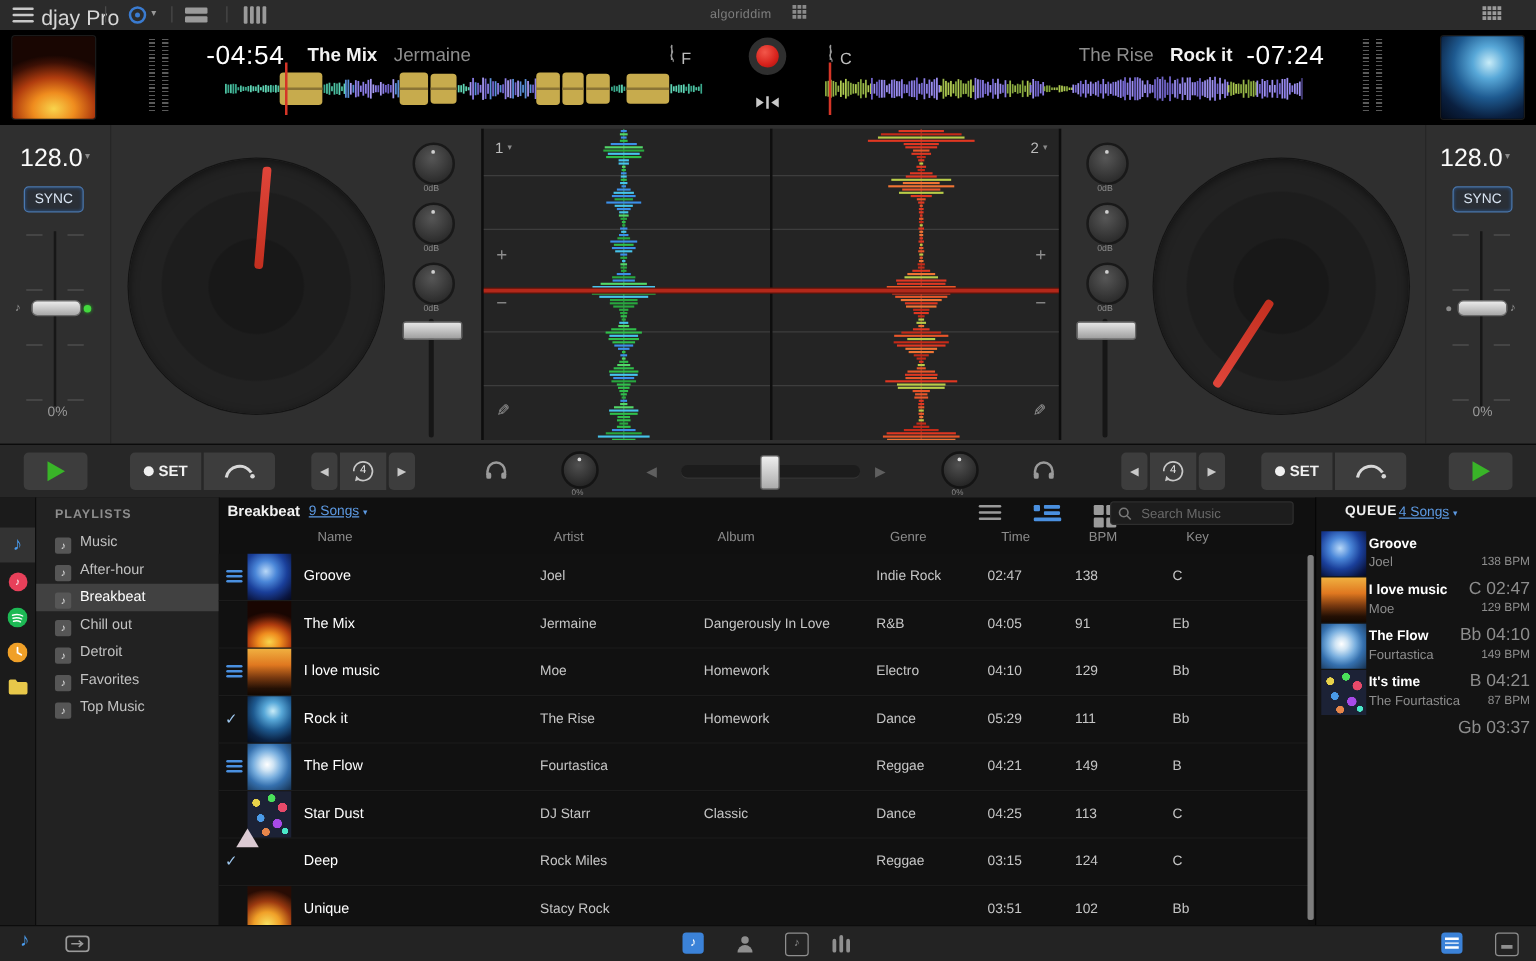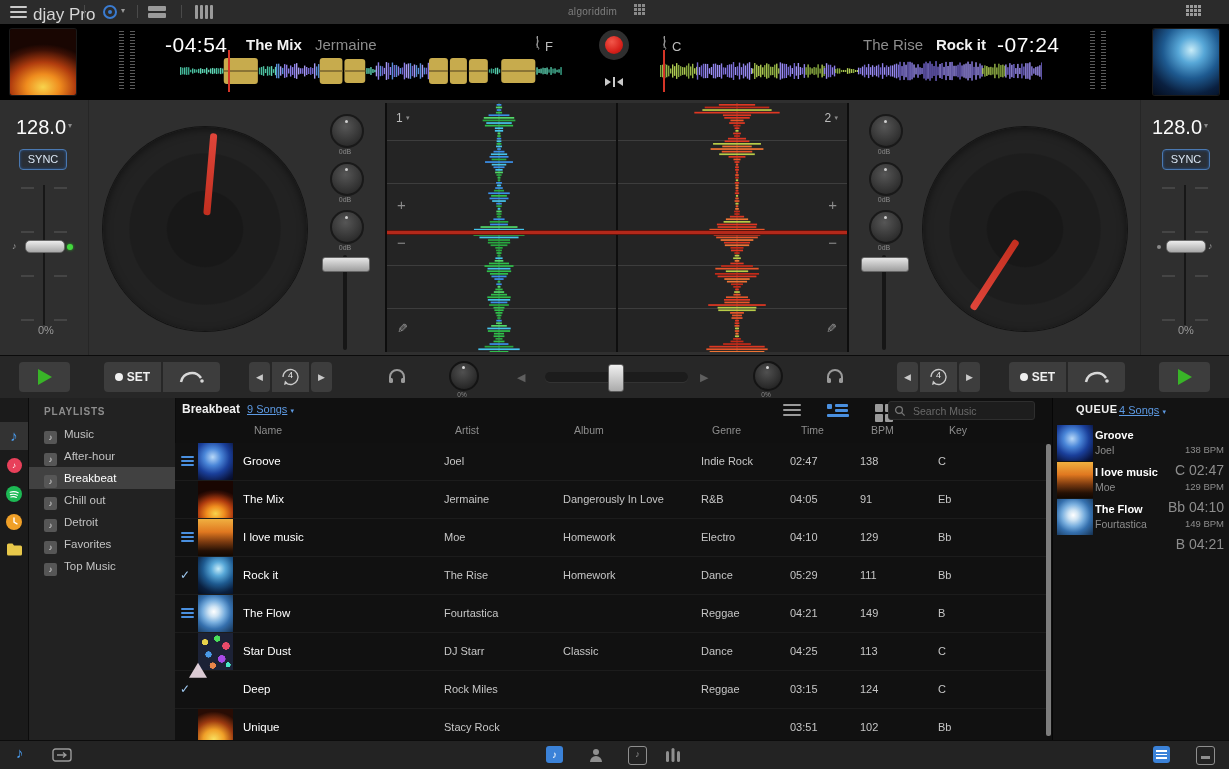--- a/index.html
+++ b/index.html
@@ -137,21 +137,21 @@
   #vi-grid{display:grid;grid-template-columns:8px 8px;gap:2px;}
   #vi-grid i{width:8px;height:8px;background:#9a9a9a;border-radius:1px;}
   #searchbox{position:absolute;left:713px;top:3px;width:145px;height:17px;background:#1d1d1d;border:1px solid #2e2e2e;border-radius:3px;}
   #searchbox input{position:absolute;left:22px;top:1px;width:118px;height:13px;background:transparent;border:none;outline:none;
     color:#cfcfcf;font-size:10.5px;font-family:"Liberation Sans",sans-serif;}
   #searchbox input::placeholder{color:#6a6a6a;}
   #searchbox svg{position:absolute;left:5px;top:3px;}
   #thead{position:absolute;left:175px;top:26px;width:872px;height:18px;margin-left:11px;}
   #thead .c{color:#8d8d8d;font-size:10.5px;}
   .c{position:absolute;top:0;white-space:nowrap;}
-  .col0{left:68px;}.col1{left:269px;}.col2{left:388px;}.col3{left:526px;}.col4{left:615px;}.col5{left:685px;}.col6{left:763px;}
+  .col0{left:68px;}.col1{left:257px;}.col2{left:388px;}.col3{left:526px;}.col4{left:615px;}.col5{left:685px;}.col6{left:763px;}
   #tbody{position:absolute;left:175px;top:45px;width:872px;}
   .trow{position:relative;height:37px;border-bottom:1px solid #1c1c1c;background:#111;cursor:pointer;}
   .trow .c{top:12px;font-size:11px;color:#c6c6c6;}
   .trow .c.strong{color:#fff;font-size:11.5px;}
   .rart{position:absolute;left:23px;top:0;width:35px;height:37px;}
   .qmark{position:absolute;left:6px;top:13px;width:13px;}
   .qmark i{display:block;height:2px;background:#4a90e0;margin-bottom:2px;border-radius:1px;}
   .ckmark{position:absolute;left:5px;top:11px;font-size:12px;color:#9ec7ee;}
   #scrollbar{position:absolute;left:1046px;top:46px;width:5px;height:292px;background:#7d7d7d;border-radius:2px;cursor:pointer;}
   
@@ -1157,20 +1157,27 @@
             <span class="qkt">Bb 04:10</span>
             <span class="qbpm">129 BPM</span>
           </div>
           <div class="qitem">
             <span class="qart art-bluesplash"></span>
             <span class="qname">The Flow</span>
             <span class="qartist">Fourtastica</span>
             <span class="qkt">B 04:21</span>
             <span class="qbpm">149 BPM</span>
           </div>
+          <div class="qitem">
+            <span class="qart art-mosaic"></span>
+            <span class="qname">It's time</span>
+            <span class="qartist">The Fourtastica</span>
+            <span class="qkt">Gb 03:37</span>
+            <span class="qbpm">87 BPM</span>
+          </div>
         </div>
     </div>
   </div>
 
   <div id="bottombar">
     <span class="bbicon" style="left:16px;color:#4a9df0;font-size:15px;top:3px">♪</span>
     <div class="bbicon" style="left:52px;top:7px">
       <svg width="20" height="14" viewBox="0 0 20 14">
           <rect x="1" y="1" width="18" height="12" rx="2.5" stroke="#9a9a9a" stroke-width="1.4" fill="none"></rect>
           <path d="M5 7 h8 M11 4.5 L14 7 L11 9.5" stroke="#9a9a9a" stroke-width="1.3" fill="none"></path>

